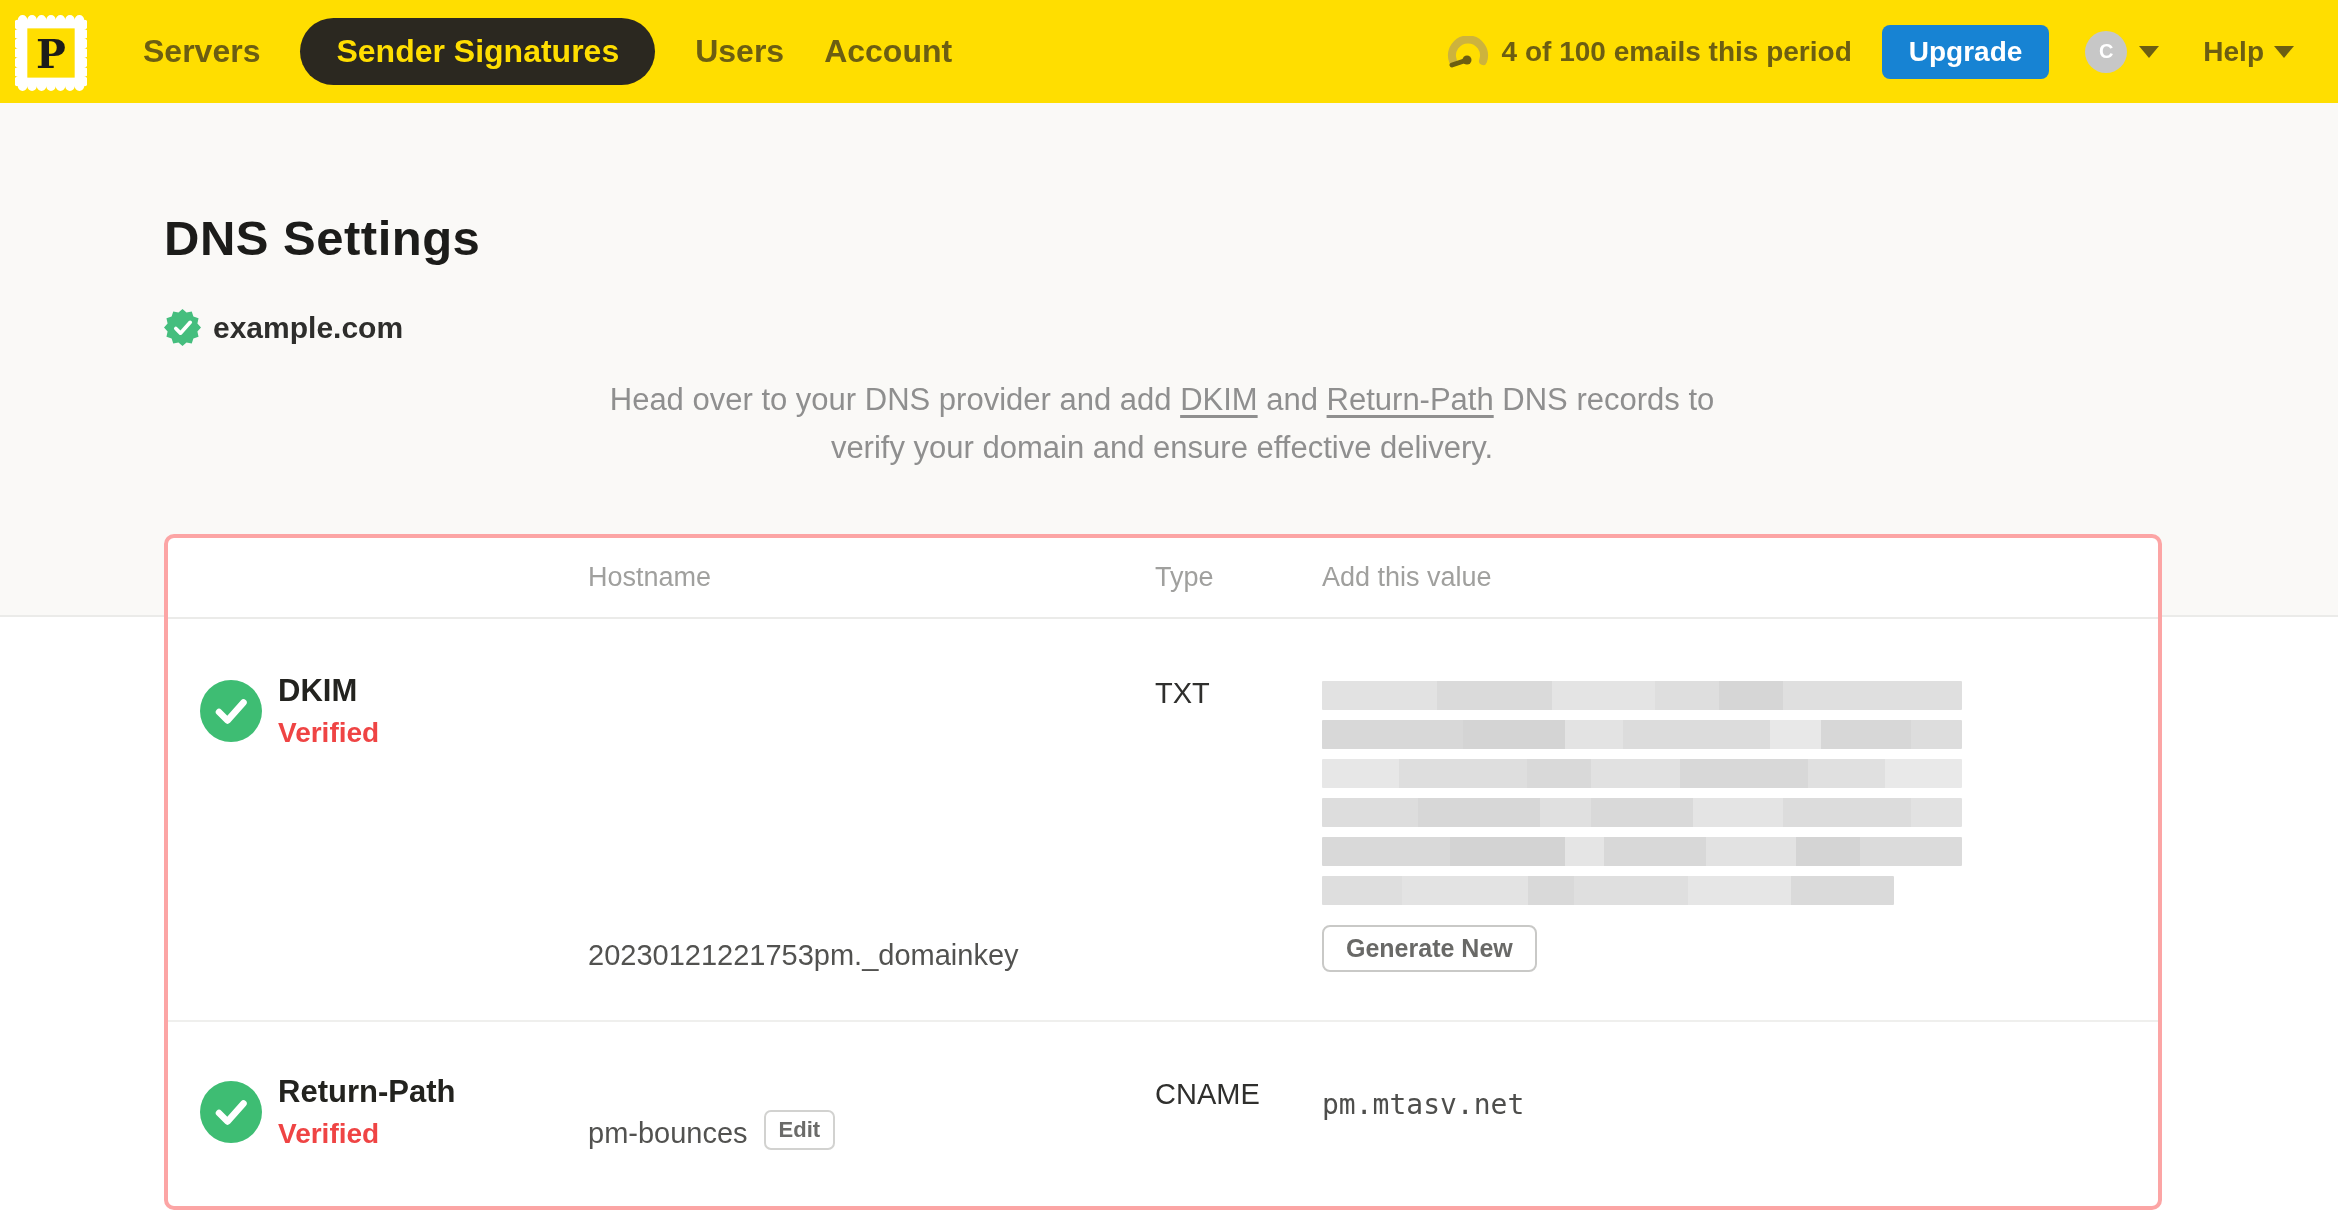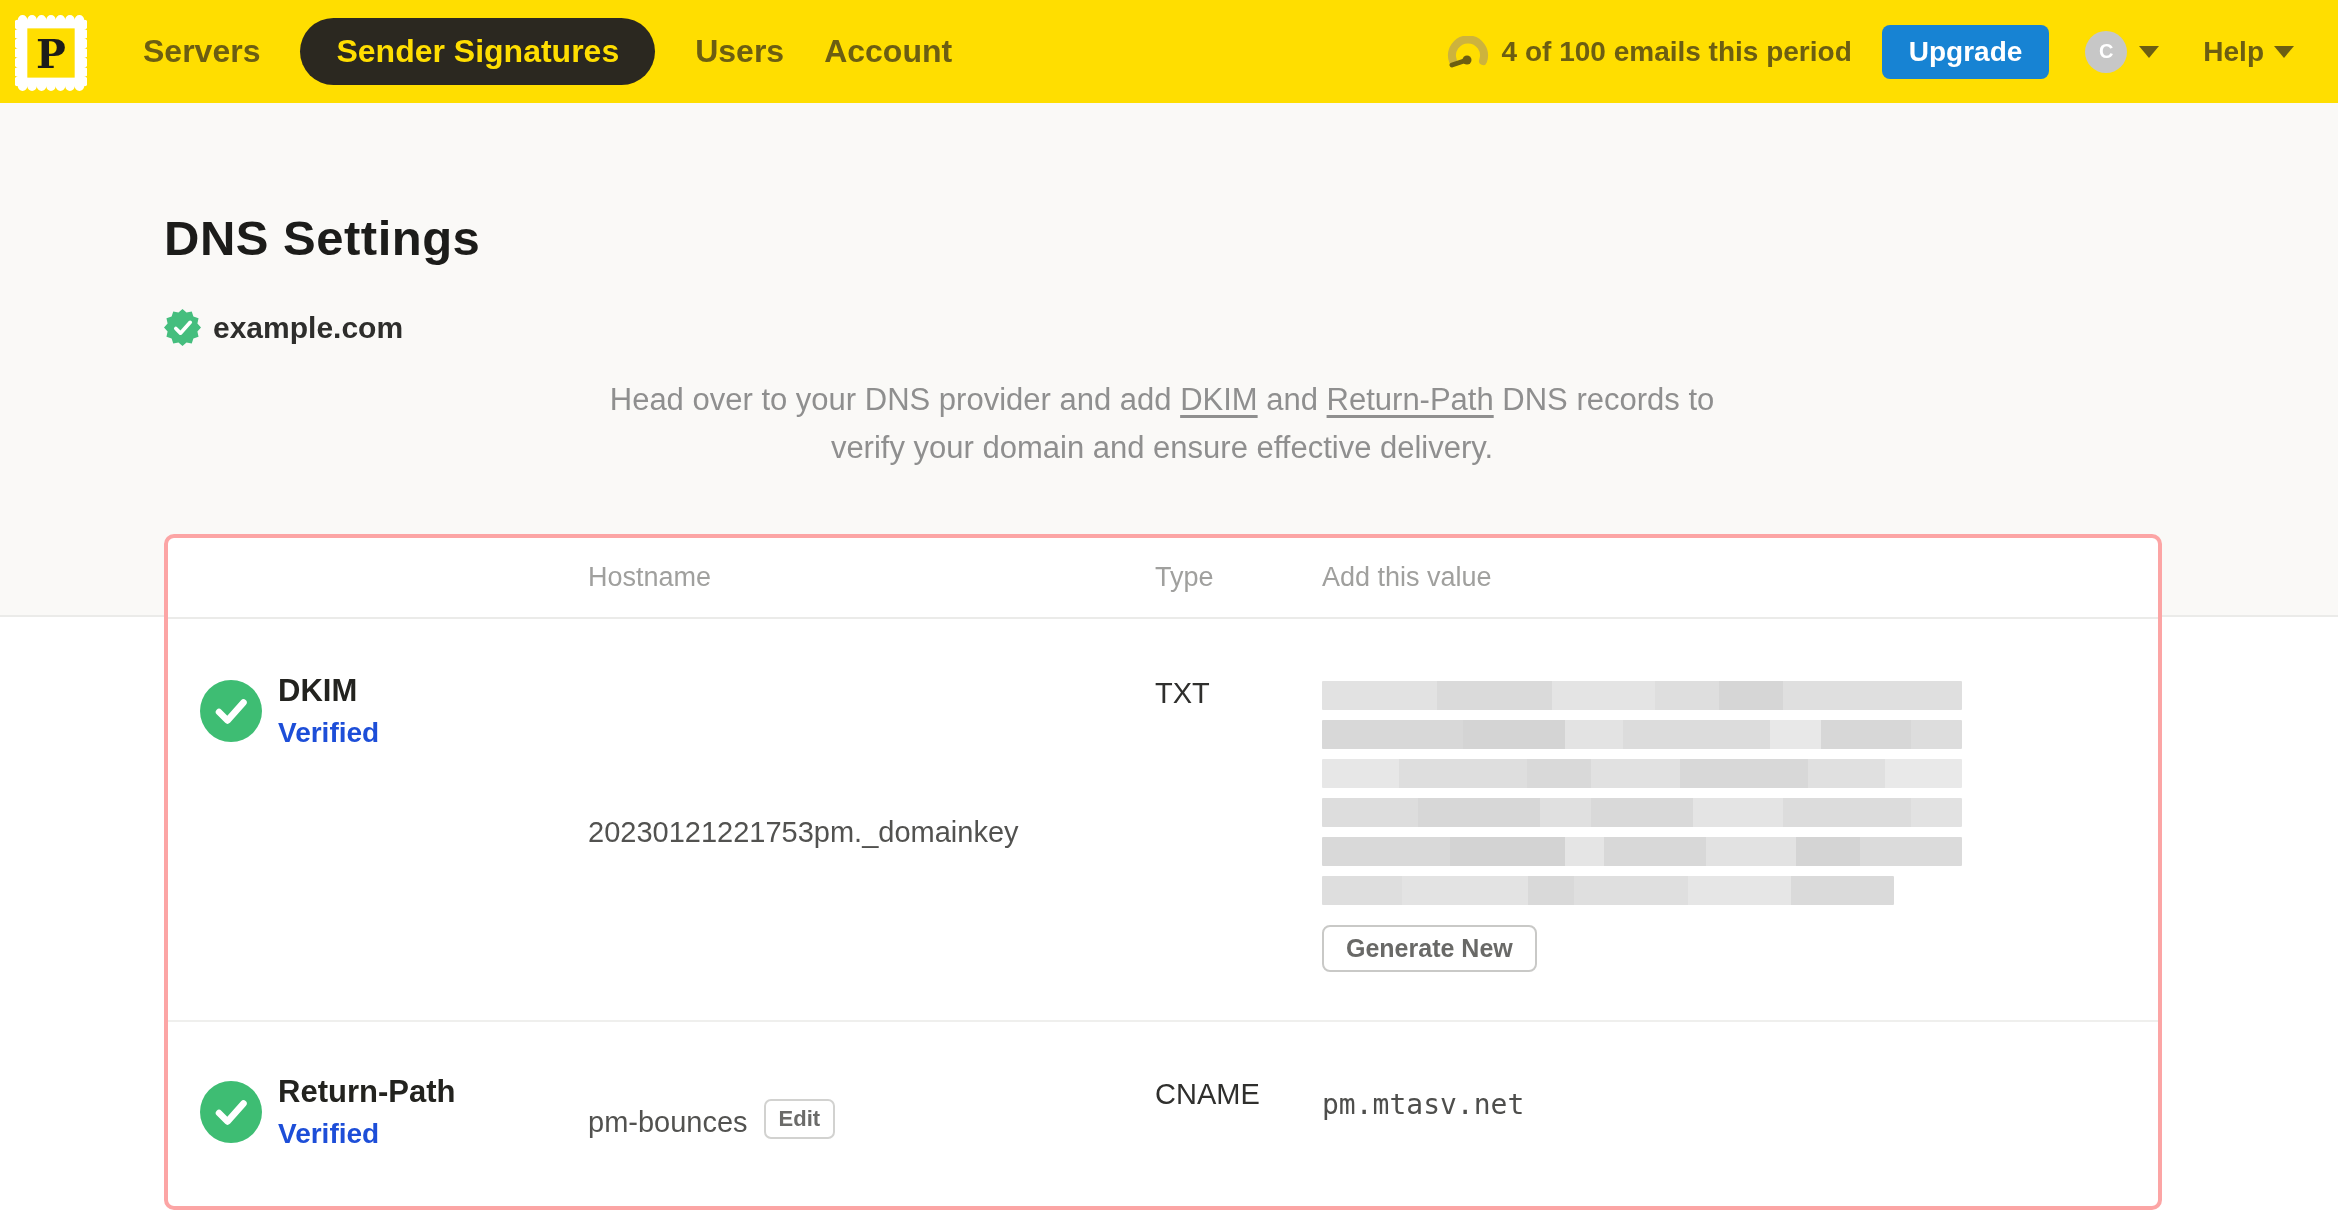--- a/index.html
+++ b/index.html
@@ -49,23 +49,23 @@
   .row.header { height:81px; align-items:center; border-bottom:2px solid #ebebe9; }
   .col-head { font-size:27px; color:#a0a09e; }
   .row.record { border-bottom:2px solid #efefed; }
   .row.record:last-child { border-bottom:none; }
   .row.dkim { padding-top:54px; padding-bottom:48px; }
   .row.rp { padding-top:52px; padding-bottom:56px; }
   .rec-id { display:flex; align-items:flex-start; }
   .check-icon { flex:0 0 auto; margin-top:7px; }
   .rec-labels { margin-left:16px; }
   .rec-name { font-size:31px; font-weight:bold; color:#23231f; }
-  .rec-status { margin-top:8px; font-size:28px; font-weight:bold; color:#1d4ed8; }
+  .rec-status { margin-top:8px; font-size:28px; font-weight:bold; color:#ef4444; }
   .cell-host { padding-top:4px; font-size:29px; color:#525250; display:flex;
-    align-items:center; gap:16px;margin-top:16px; }
+    align-items:flex-end; gap:16px;margin-top:16px; }
   .cell-type { padding-top:4px; font-size:29px; color:#2f2f2d; }
   .edit-btn { background:#fff; border:2px solid #d2d2d0; border-radius:7px; color:#6b6b69;
     font-family:inherit; font-size:22px; font-weight:bold; padding:5px 13px;
     margin-top:-6px; cursor:pointer; }
   .value-col { padding-top:8px; }
   .redacted-strip { height:29px; width:640px; margin-bottom:10px; border-radius:1px; }
   .redacted-strip:nth-child(1){ background:linear-gradient(90deg,#e2e2e2 0 18%,#dadada 0 36%,#e4e4e4 0 52%,#dedede 0 62%,#d6d6d6 0 72%,#dfdfdf 0 100%); }
   .redacted-strip:nth-child(2){ background:linear-gradient(90deg,#d8d8d8 0 22%,#d4d4d4 0 38%,#e3e3e3 0 47%,#dcdcdc 0 70%,#e8e8e8 0 78%,#d7d7d7 0 92%,#dddddd 0 100%); }
   .redacted-strip:nth-child(3){ background:linear-gradient(90deg,#e7e7e7 0 12%,#dedede 0 32%,#d9d9d9 0 42%,#e1e1e1 0 56%,#d8d8d8 0 76%,#e0e0e0 0 88%,#e9e9e9 0 100%); }
   .redacted-strip:nth-child(4){ background:linear-gradient(90deg,#dddddd 0 15%,#d7d7d7 0 34%,#e0e0e0 0 42%,#d9d9d9 0 58%,#e4e4e4 0 72%,#dcdcdc 0 92%,#e2e2e2 0 100%); }

